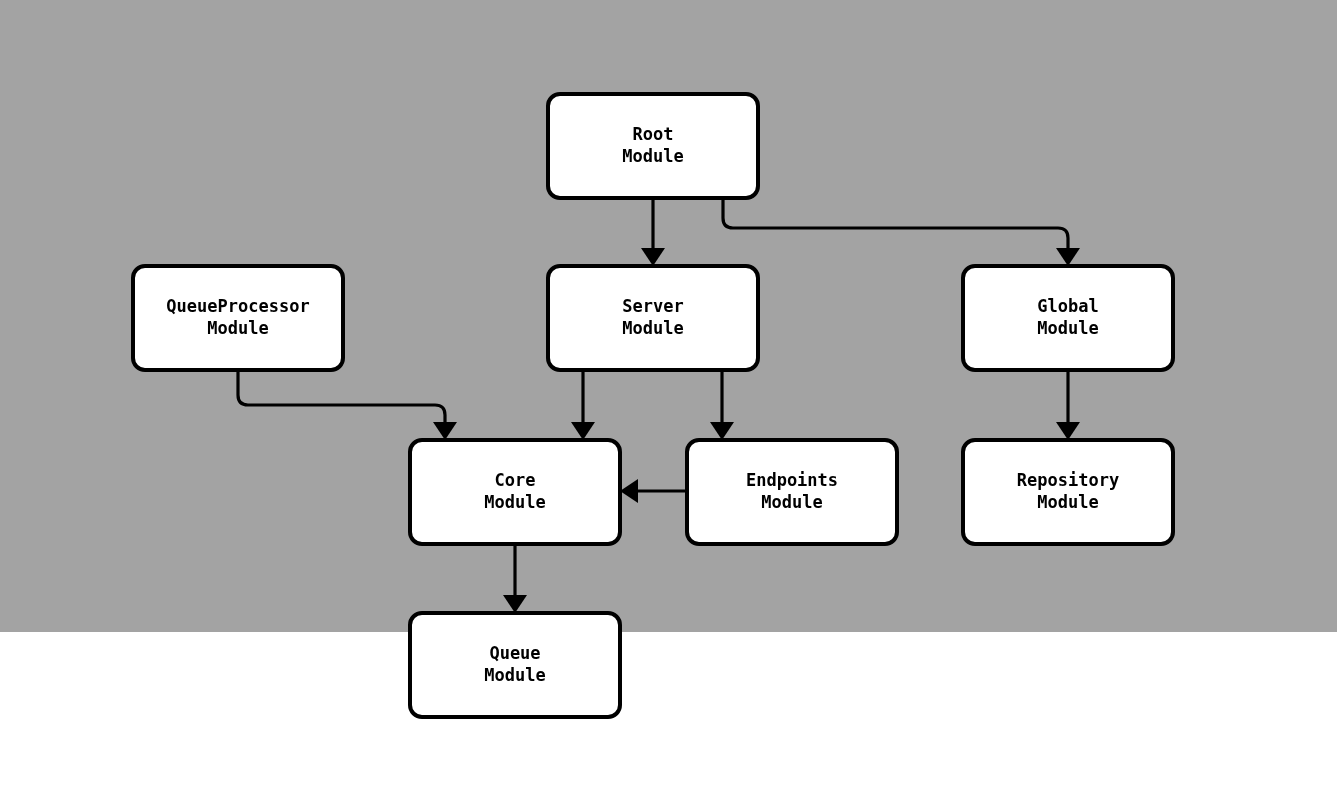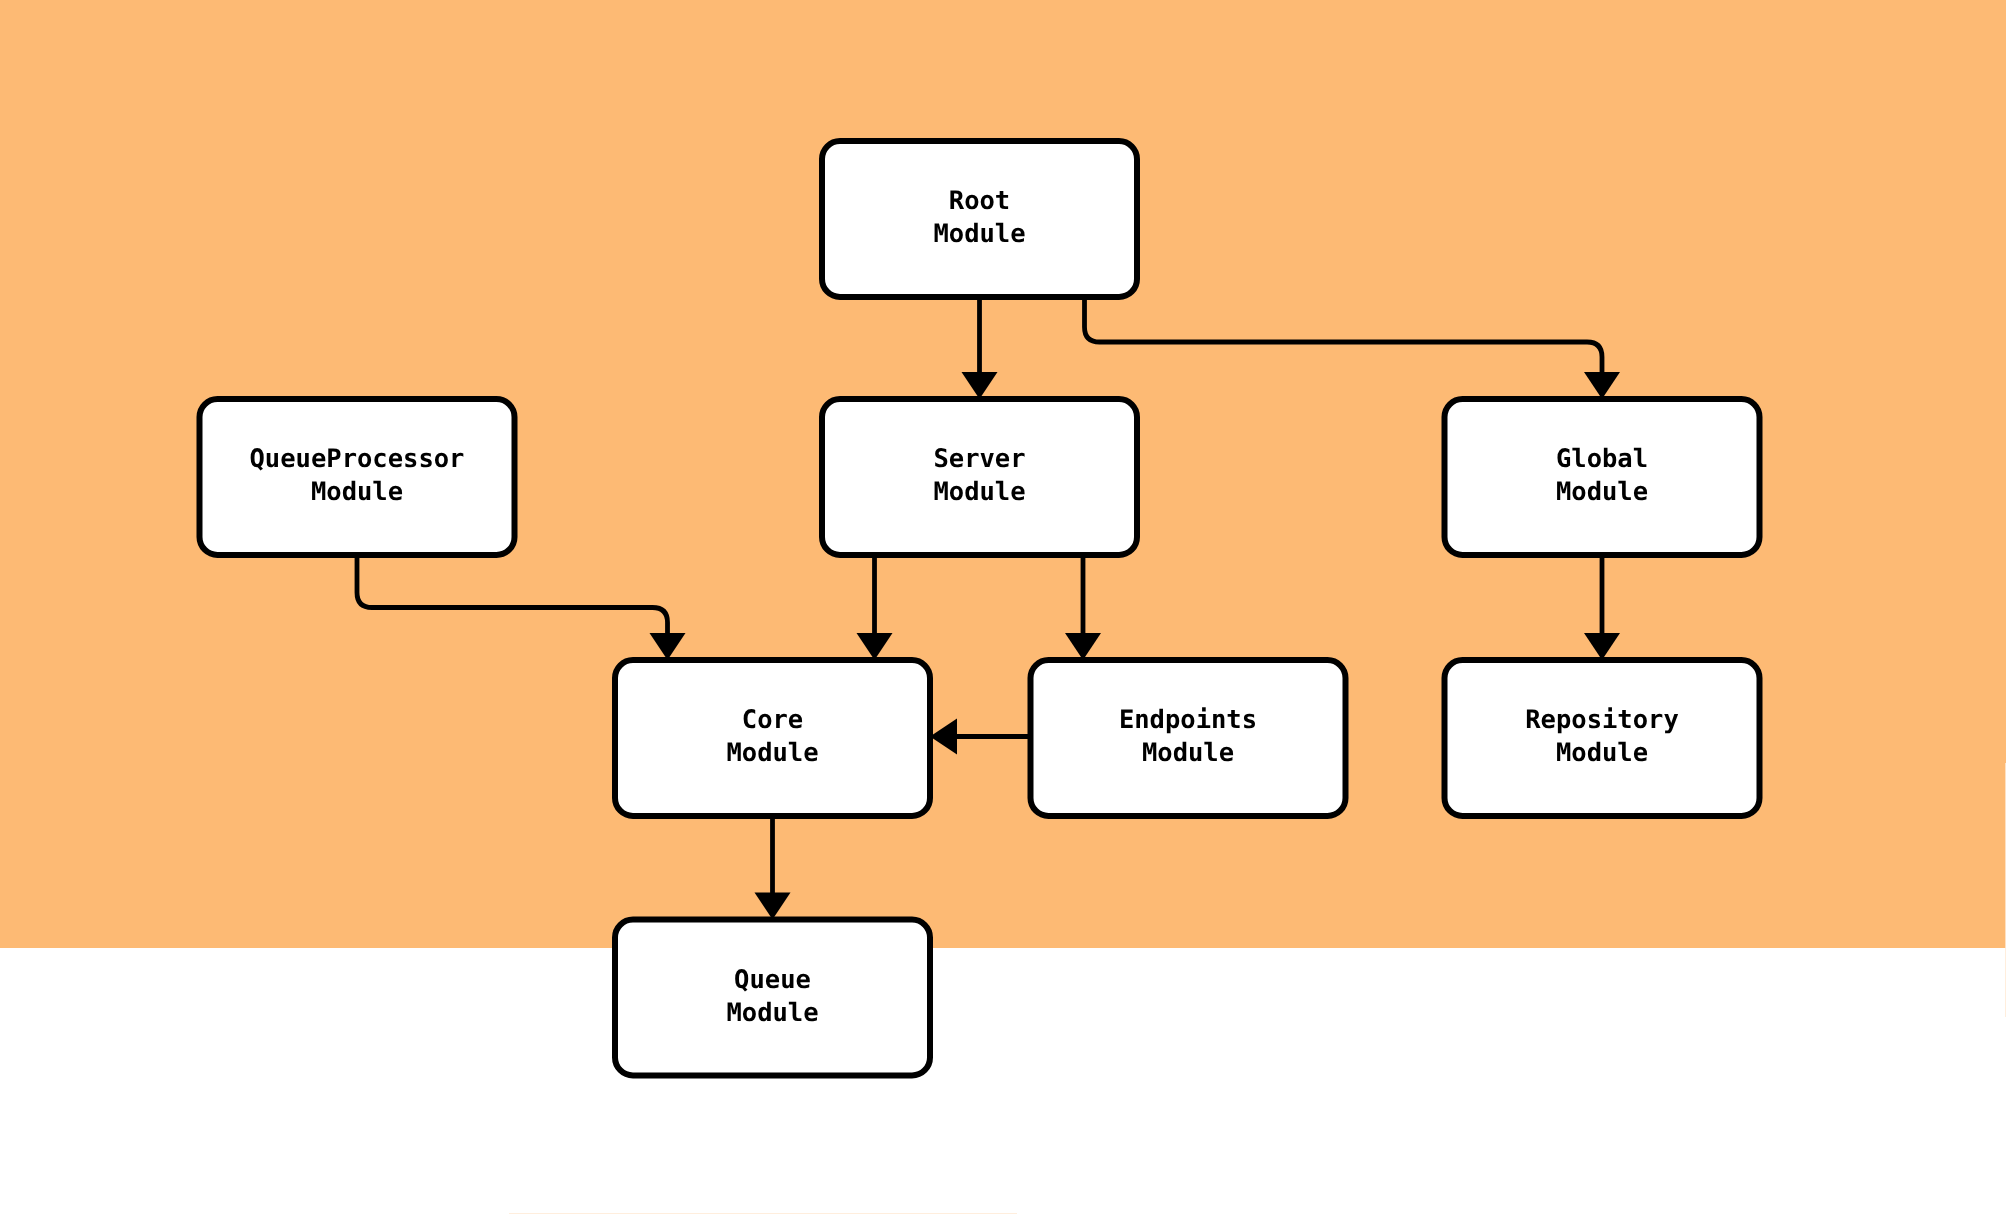--- a/index.html
+++ b/index.html
@@ -10,21 +10,21 @@
   body {
     width: 1337px;
     height: 809px;
     font-family: "DejaVu Sans Mono", monospace;
     overflow: hidden;
   }
   #diagram-root {
     position: relative;
     width: 1337px;
     height: 632px;
-    background: #fdba74;
+    background: #a3a3a3;
   }
   svg#graph {
     position: absolute;
     top: 0;
     left: 0;
     width: 1337px;
     height: 809px;
     display: block;
   }
   .node-rect {

